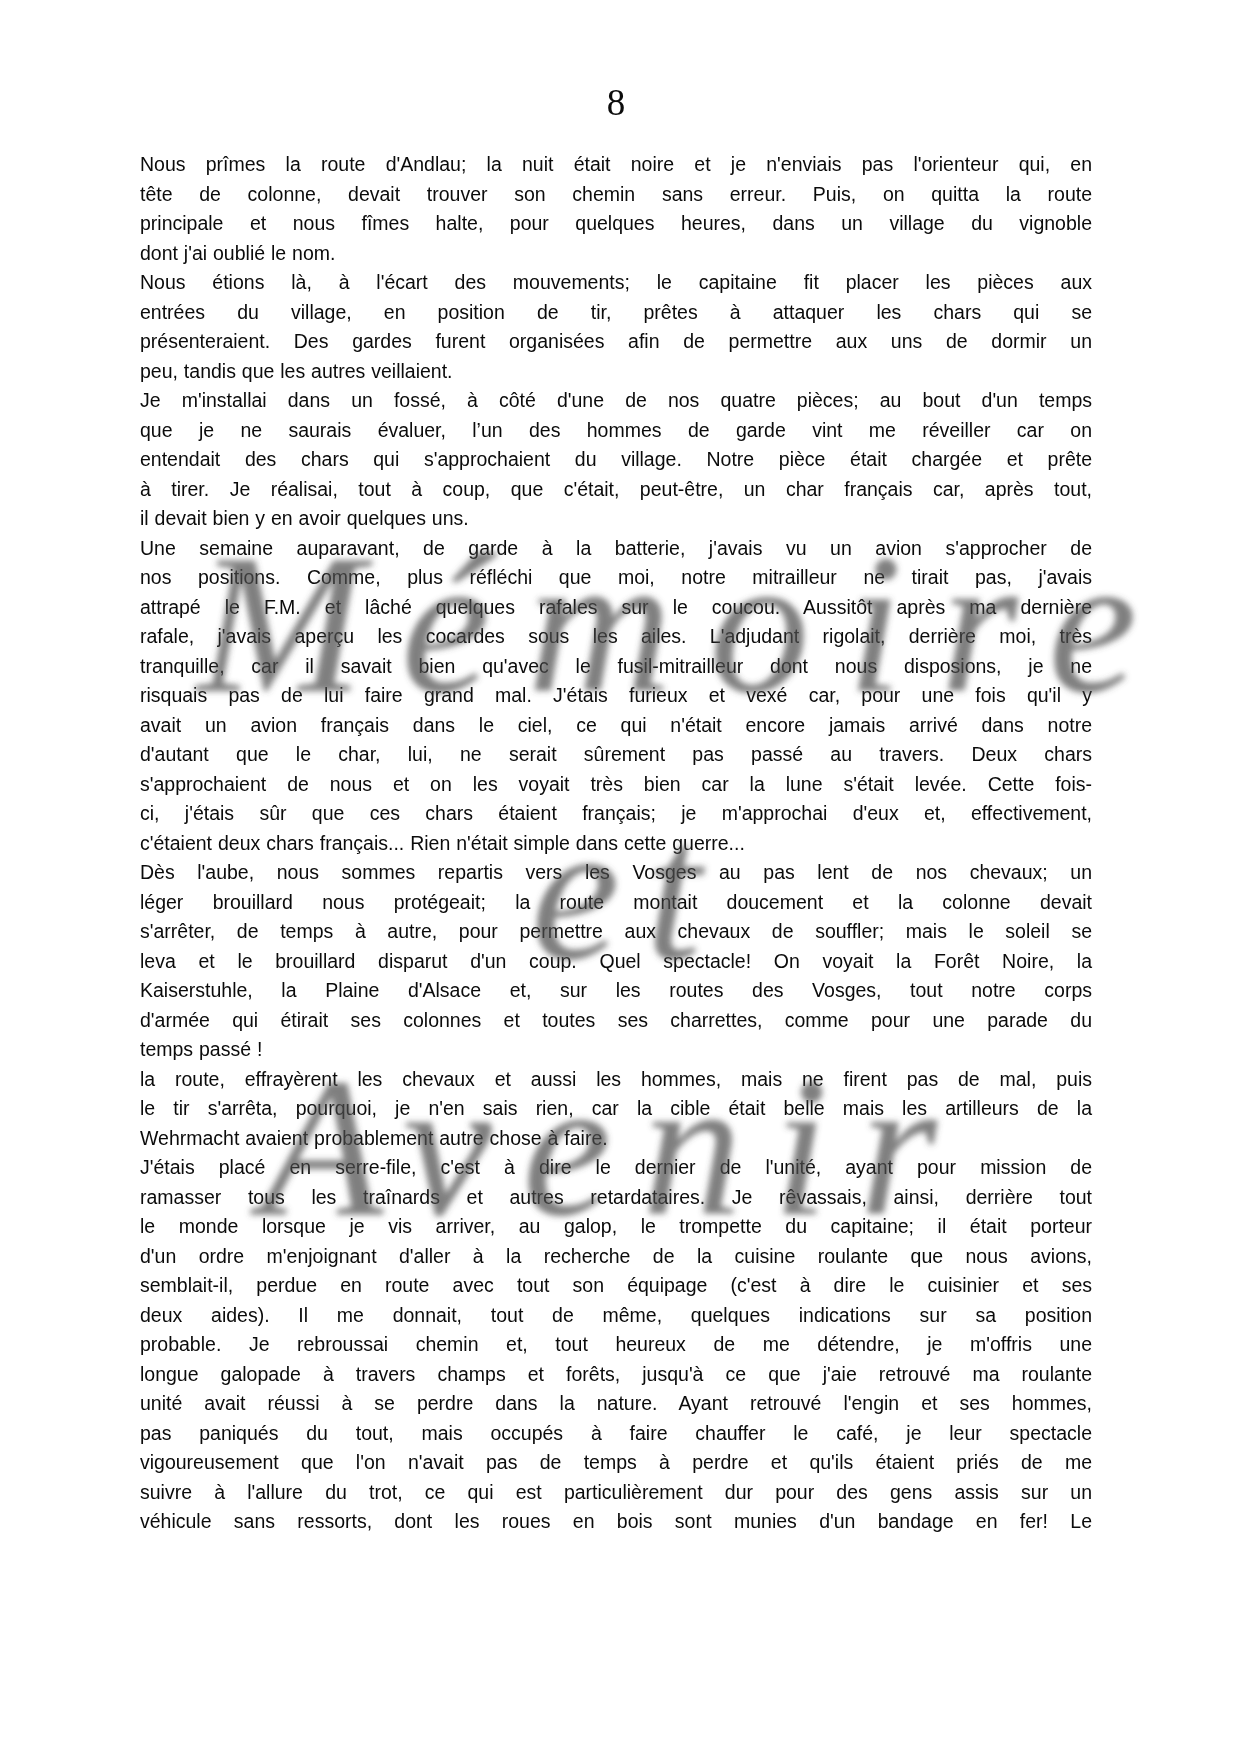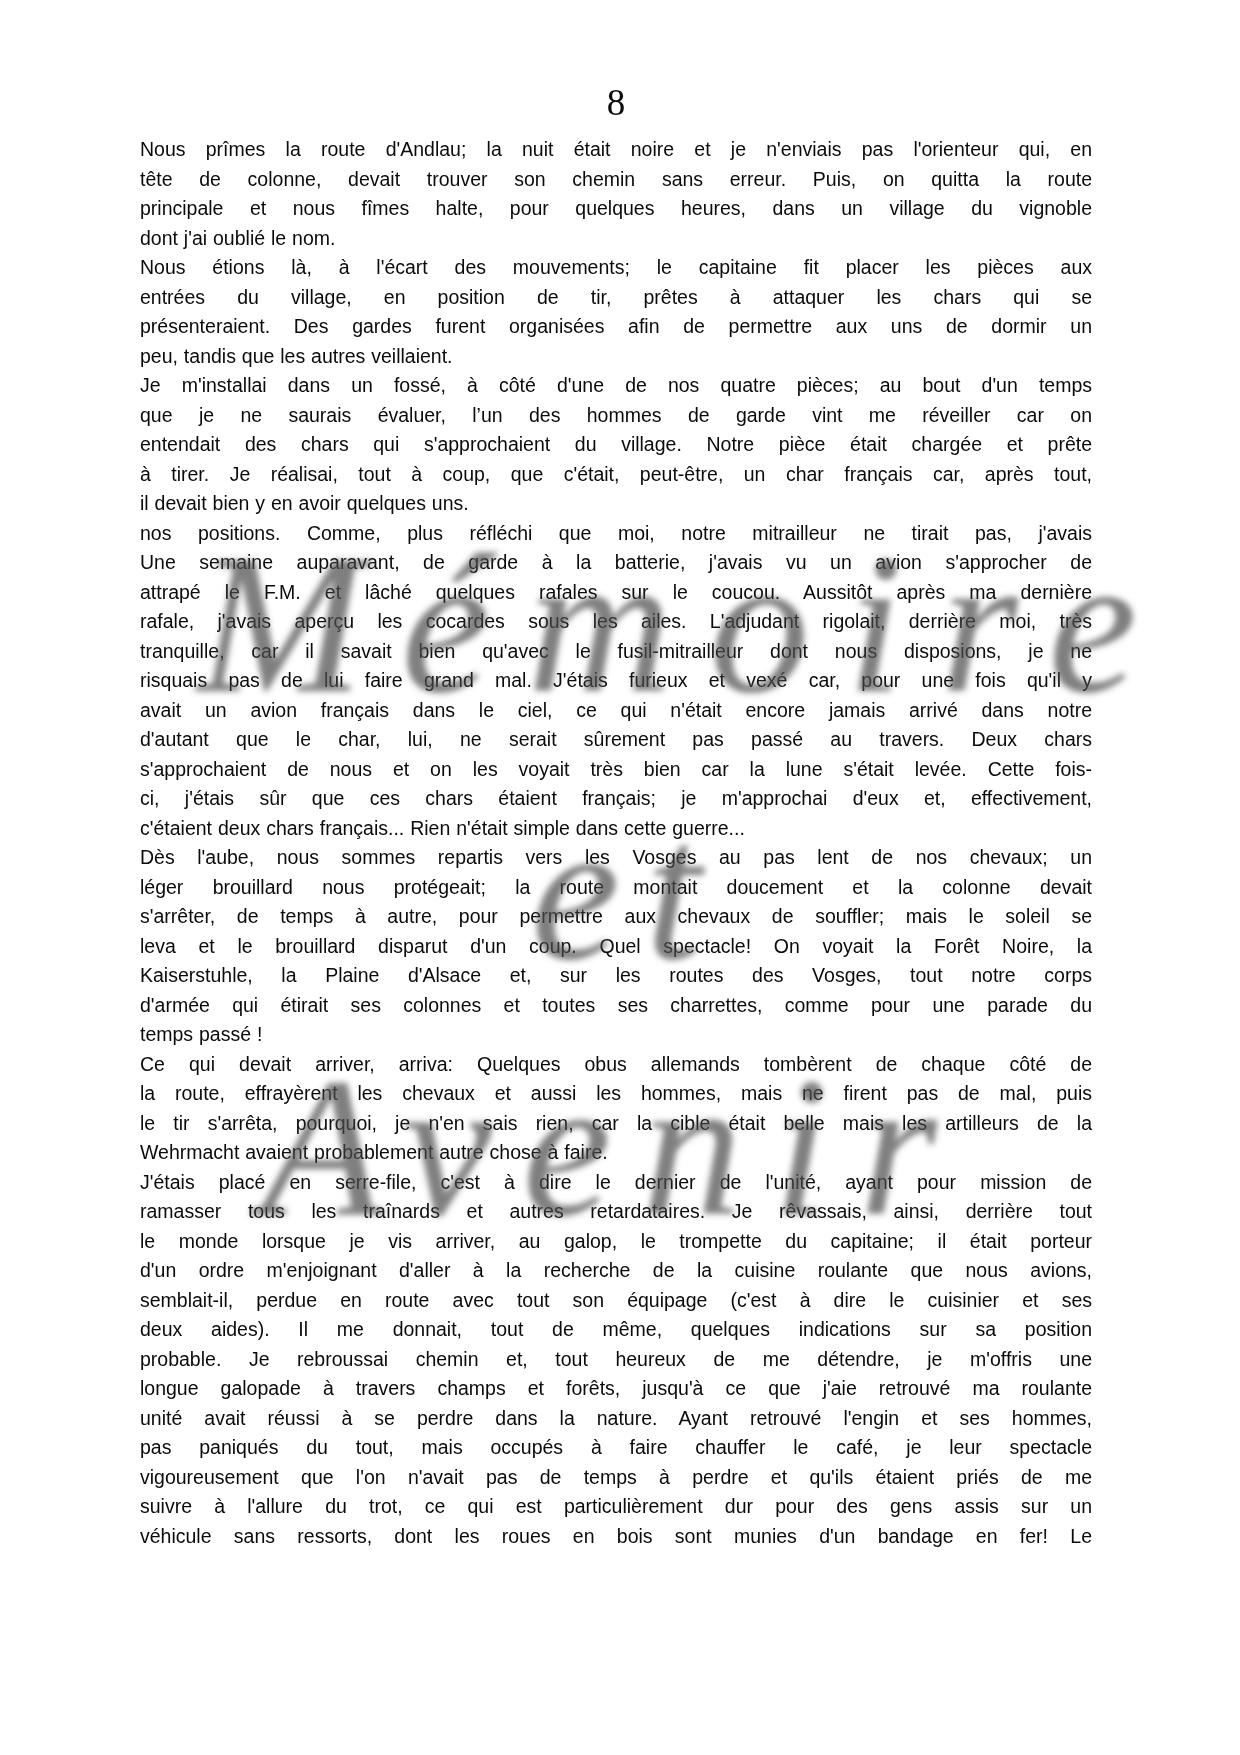--- a/index.html
+++ b/index.html
@@ -19,21 +19,21 @@
     width: 952px;
     text-align: center;
     font-family: "Liberation Serif", serif;
     font-size: 37px;
     line-height: 1;
     color: #0b0b0b;
   }
   .text-block {
     position: absolute;
     left: 140px;
-    top: 135px;
+    top: 150px;
     width: 952px;
   }
   .line {
     font-size: 19.5px;
     line-height: 29.5px;
     white-space: normal;
     text-align: justify;
     text-align-last: justify;
     word-spacing: 0.5px;
   }
@@ -61,39 +61,38 @@
       <div class="line endline">dont j'ai oublié le nom.</div>
       <div class="line">Nous étions là, à l'écart des mouvements; le capitaine fit placer les pièces aux</div>
       <div class="line">entrées du village, en position de tir, prêtes à attaquer les chars qui se</div>
       <div class="line">présenteraient. Des gardes furent organisées afin de permettre aux uns de dormir un</div>
       <div class="line endline">peu, tandis que les autres veillaient.</div>
       <div class="line">Je m'installai dans un fossé, à côté d'une de nos quatre pièces; au bout d'un temps</div>
       <div class="line">que je ne saurais évaluer, l’un des hommes de garde vint me réveiller car on</div>
       <div class="line">entendait des chars qui s'approchaient du village. Notre pièce était chargée et prête</div>
       <div class="line">à tirer. Je réalisai, tout à coup, que c'était, peut-être, un char français car, après tout,</div>
       <div class="line endline">il devait bien y en avoir quelques uns.</div>
+      <div class="line">Une semaine auparavant, de garde à la batterie, j'avais vu un avion s'approcher de</div>
       <div class="line">nos positions. Comme, plus réfléchi que moi, notre mitrailleur ne tirait pas, j'avais</div>
-      <div class="line">Une semaine auparavant, de garde à la batterie, j'avais vu un avion s'approcher de</div>
       <div class="line">attrapé le F.M. et lâché quelques rafales sur le coucou. Aussitôt après ma dernière</div>
       <div class="line">rafale, j'avais aperçu les cocardes sous les ailes. L'adjudant rigolait, derrière moi, très</div>
       <div class="line">tranquille, car il savait bien qu'avec le fusil-mitrailleur dont nous disposions, je ne</div>
       <div class="line">risquais pas de lui faire grand mal. J'étais furieux et vexé car, pour une fois qu'il y</div>
       <div class="line">avait un avion français dans le ciel, ce qui n'était encore jamais arrivé dans notre</div>
       <div class="line">d'autant que le char, lui, ne serait sûrement pas passé au travers. Deux chars</div>
       <div class="line">s'approchaient de nous et on les voyait très bien car la lune s'était levée. Cette fois-</div>
       <div class="line">ci, j'étais sûr que ces chars étaient français; je m'approchai d'eux et, effectivement,</div>
       <div class="line endline">c'étaient deux chars français... Rien n'était simple dans cette guerre...</div>
       <div class="line">Dès l'aube, nous sommes repartis vers les Vosges au pas lent de nos chevaux; un</div>
       <div class="line">léger brouillard nous protégeait; la route montait doucement et la colonne devait</div>
       <div class="line">s'arrêter, de temps à autre, pour permettre aux chevaux de souffler; mais le soleil se</div>
       <div class="line">leva et le brouillard disparut d'un coup. Quel spectacle! On voyait la Forêt Noire, la</div>
       <div class="line">Kaiserstuhle, la Plaine d'Alsace et, sur les routes des Vosges, tout notre corps</div>
       <div class="line">d'armée qui étirait ses colonnes et toutes ses charrettes, comme pour une parade du</div>
       <div class="line endline">temps passé !</div>
-      <div class="line">Ce qui devait arriver, arriva: Quelques obus allemands tombèrent de chaque côté de</div>
       <div class="line">la route, effrayèrent les chevaux et aussi les hommes, mais ne firent pas de mal, puis</div>
       <div class="line">le tir s'arrêta, pourquoi, je n'en sais rien, car la cible était belle mais les artilleurs de la</div>
       <div class="line endline">Wehrmacht avaient probablement autre chose à faire.</div>
       <div class="line">J'étais placé en serre-file, c'est à dire le dernier de l'unité, ayant pour mission de</div>
       <div class="line">ramasser tous les traînards et autres retardataires. Je rêvassais, ainsi, derrière tout</div>
       <div class="line">le monde lorsque je vis arriver, au galop, le trompette du capitaine; il était porteur</div>
       <div class="line">d'un ordre m'enjoignant d'aller à la recherche de la cuisine roulante que nous avions,</div>
       <div class="line">semblait-il, perdue en route avec tout son équipage (c'est à dire le cuisinier et ses</div>
       <div class="line">deux aides). Il me donnait, tout de même, quelques indications sur sa position</div>
       <div class="line">probable. Je rebroussai chemin et, tout heureux de me détendre, je m'offris une</div>

